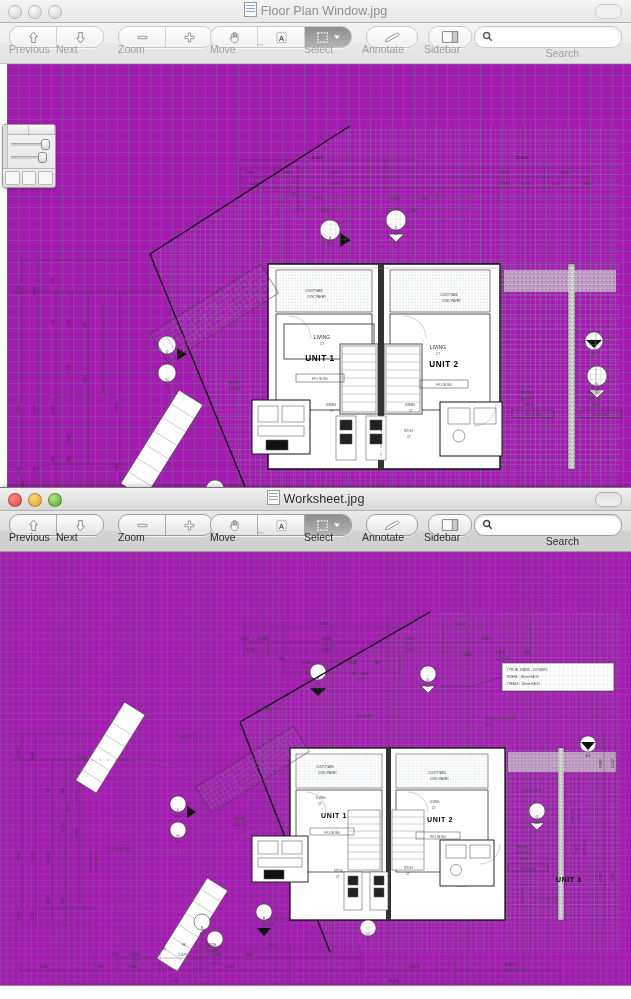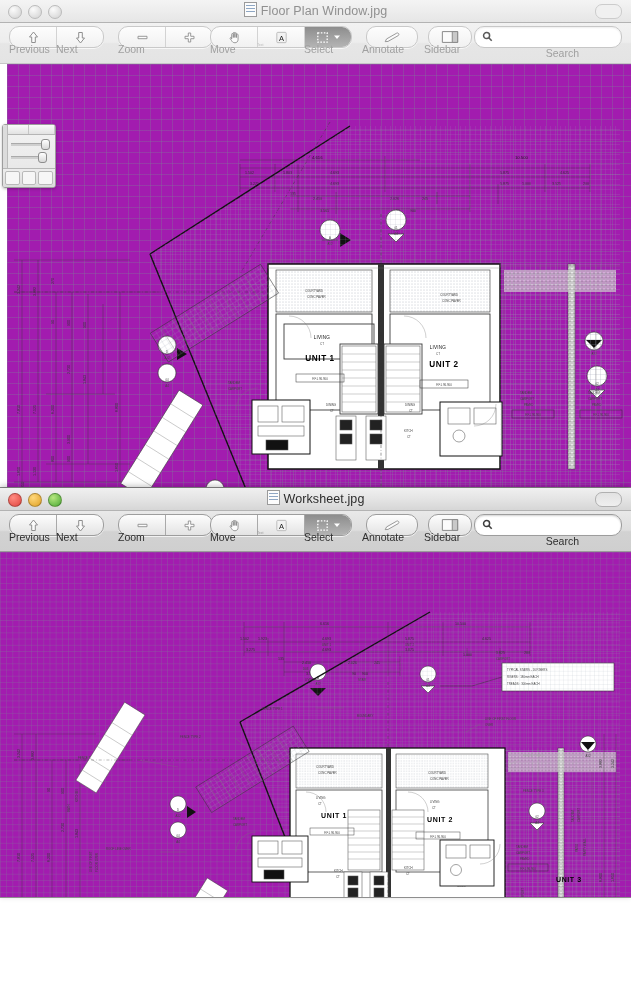--- a/index.html
+++ b/index.html
@@ -552,21 +552,21 @@
       <div class="pal-foot">
         <div class="pal-cell"></div>
         <div class="pal-cell"></div>
         <div class="pal-cell"></div>
       </div>
     </div>
   </div>
   <div class="winedge"></div>
 </div>
 
-<div class="win" style="top:488px;height:410px;box-shadow:0 -2px 6px rgba(0,0,0,.25);">
+<div class="win" style="top:488px;height:498px;box-shadow:0 -2px 6px rgba(0,0,0,.25);">
 
   <div class="titlebar">
     <div class="lights">
       <div class="light lt-close"></div>
       <div class="light lt-min"></div>
       <div class="light lt-zoom"></div>
     </div>
     <div class="title"><span class="docicon"></span><span>Worksheet.jpg</span></div>
     <div class="tbtoggle"></div>
   </div>

